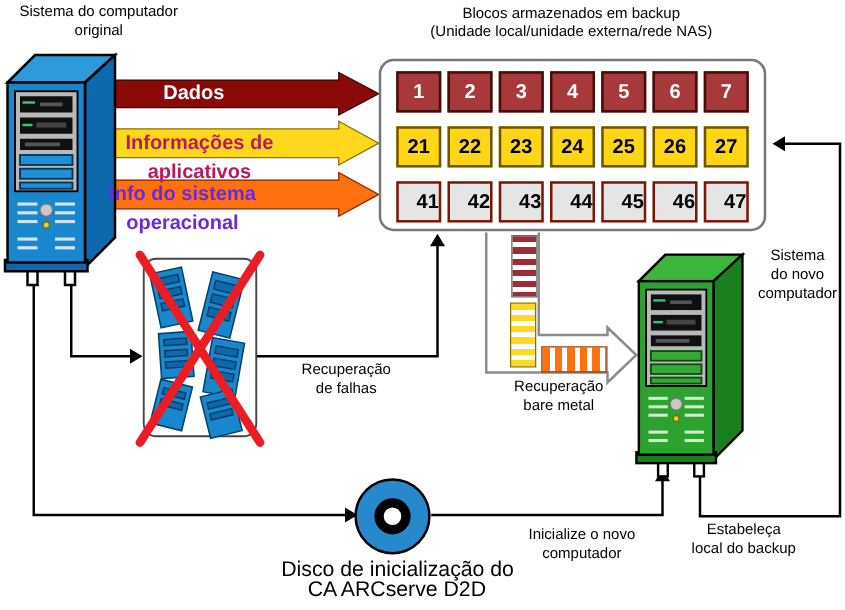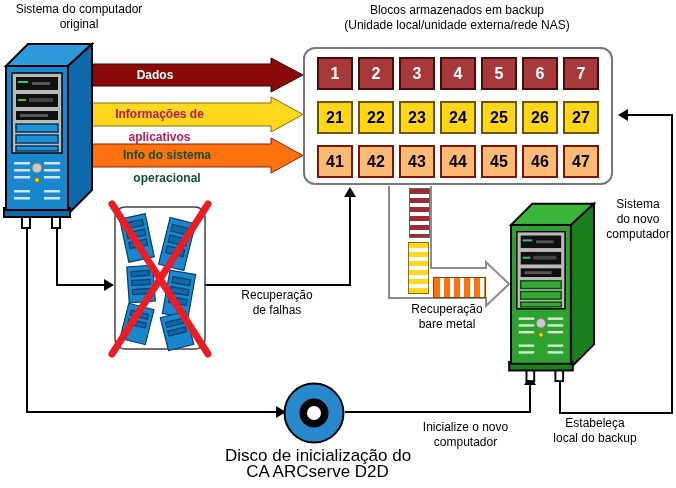--- a/index.html
+++ b/index.html
@@ -3,32 +3,32 @@
 <meta charset="utf-8">
 <style>
   html,body{margin:0;padding:0;background:#fff;}
   #stage{position:relative;width:676px;height:488px;background:#fff;overflow:hidden;
          font-family:"Liberation Sans",sans-serif;color:#000;}
   .abs{position:absolute;}
   .lbl{font-size:12px;line-height:15px;text-align:center;}
   .lbl div{white-space:nowrap;}
   svg{display:block;}
   
-  .ribbon-label{position:absolute;font-weight:bold;font-size:12px;text-align:center;z-index:6;}
+  .ribbon-label{position:absolute;font-weight:bold;font-size:16px;text-align:center;z-index:6;}
   
   #backup-box{position:absolute;left:303px;top:47px;width:310px;height:138px;
               background:#fff;border:2px solid #777;border-radius:12px;box-sizing:border-box;z-index:4;}
   #block-grid{position:absolute;left:0;top:0;padding:8px 0 0 12px;
               display:grid;grid-template-columns:repeat(7,36px);grid-auto-rows:33px;
               column-gap:5px;row-gap:11px;}
   .block{width:36px;height:33px;box-sizing:border-box;border:2px solid;
          font-weight:bold;font-size:16px;text-align:center;line-height:29px;}
   .r1{background:#A8393B;border-color:#470c0c;color:#fff;}
   .r2{background:#FFD616;border-color:#6e5600;color:#000;}
-  .r3{background:#fdba74;border-color:#7d1508;color:#000;}
+  .r3{background:#e5e5e5;border-color:#7d1508;color:#000;text-align:right;}
   
   .bar{position:absolute;box-sizing:border-box;z-index:5;}
   #bar-data{left:409px;top:188px;width:21px;height:50px;border:1px solid #666;
             background:repeating-linear-gradient(180deg,#9E2B35 0 5px,#fff 5px 9px);}
   #bar-app{left:408px;top:242px;width:21px;height:52px;border:1px solid #8a7000;
            background:repeating-linear-gradient(180deg,#FFD91F 0 5px,#fff 5px 9px);}
   #bar-os{left:433px;top:277px;width:53px;height:21px;border:1px solid #9c3c00;
           background:repeating-linear-gradient(90deg,#FF700E 0 6px,#fff 6px 10px);}
 </style>
 </head>
@@ -99,21 +99,21 @@
         <rect x="42" y="154" width="16" height="2.5"></rect>
       <rect x="12" y="161" width="16" height="2.5"></rect>
         <rect x="42" y="161" width="16" height="2.5"></rect>
     </g>
     <circle cx="35" cy="132" r="5" fill="#c9c9c9" stroke="#777"></circle>
     <circle cx="35" cy="144" r="2.5" fill="#e8d22a" stroke="#776b00"></circle>
   </svg>
 
   <div class="ribbon-label" style="left:90px;top:64px;width:130px;line-height:22px;color:#fff">Dados</div>
   <div class="ribbon-label" style="left:92px;top:103px;width:135px;line-height:23px;color:#be185d">Informações de aplicativos</div>
-  <div class="ribbon-label" style="left:96px;top:144px;width:142px;line-height:23px;color:#14532d">Info do sistema operacional</div>
+  <div class="ribbon-label" style="left:75px;top:144px;width:142px;line-height:23px;color:#6d28d9">Info do sistema operacional</div>
 
   <div id="backup-box">
     <div id="block-grid">
       <div class="block r1">1</div>
       <div class="block r1">2</div>
       <div class="block r1">3</div>
       <div class="block r1">4</div>
       <div class="block r1">5</div>
       <div class="block r1">6</div>
       <div class="block r1">7</div>

